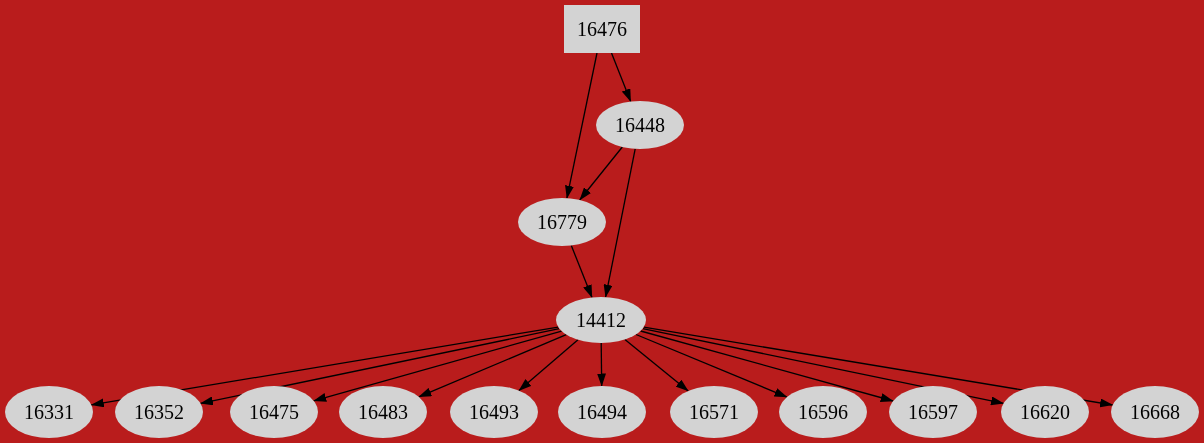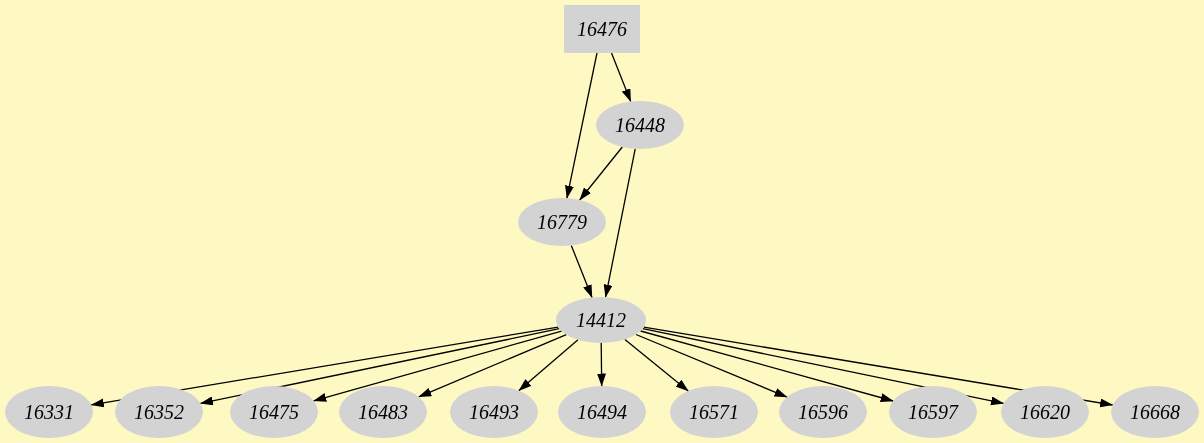--- a/index.html
+++ b/index.html
@@ -4,23 +4,22 @@
 <style>
   html, body {
     margin: 0;
     padding: 0;
     background: #ffffff;
   }
   .canvas-wrap {
     position: relative;
     width: 1204px;
     height: 443px;
-    background: #fef9c3;
+    background: #b91c1c;
     overflow: hidden;
-    font-style: italic;
   }
   svg.graph {
     display: block;
     width: 1204px;
     height: 443px;
   }
   .node-label {
     font-family: "Liberation Serif", "DejaVu Serif", serif;
     font-size: 20px;
     fill: #000000;

